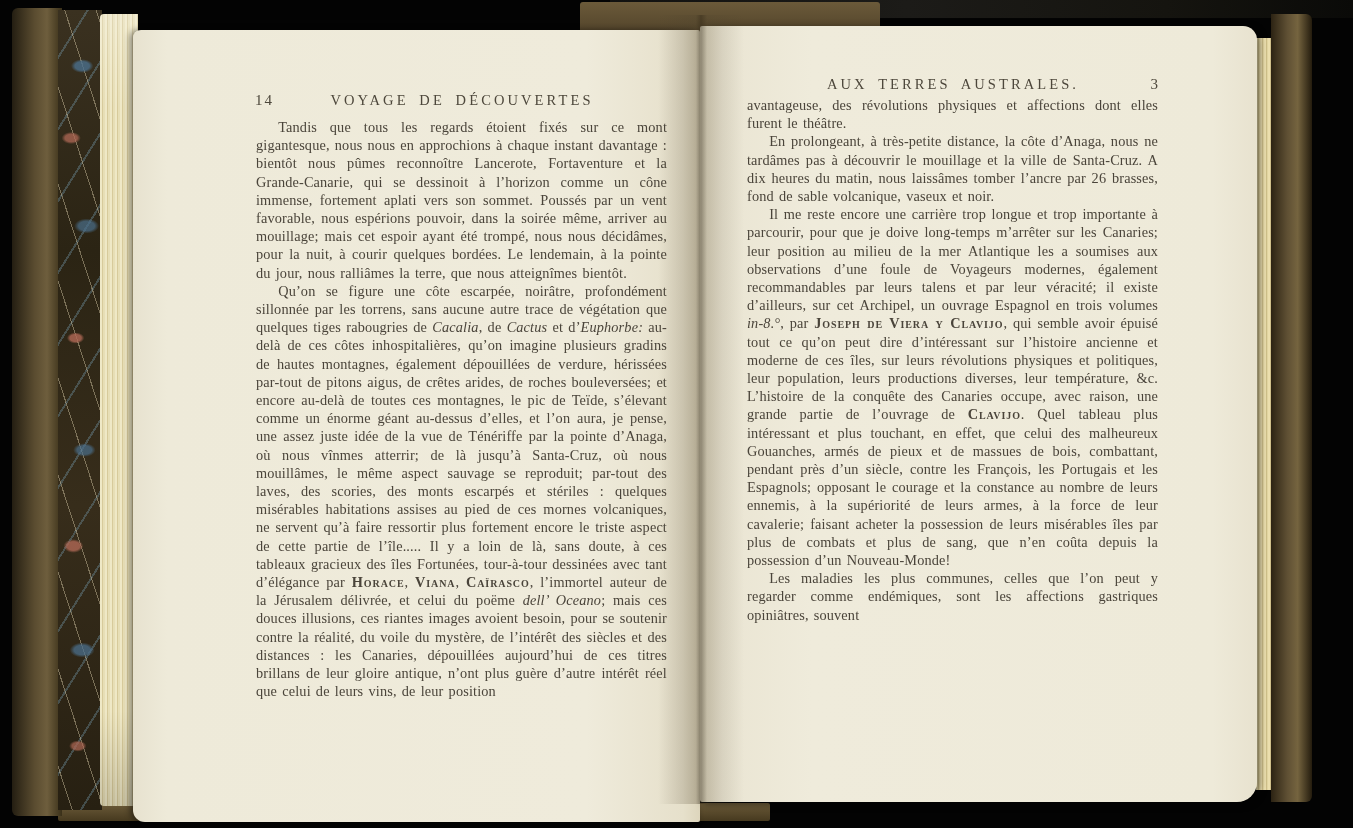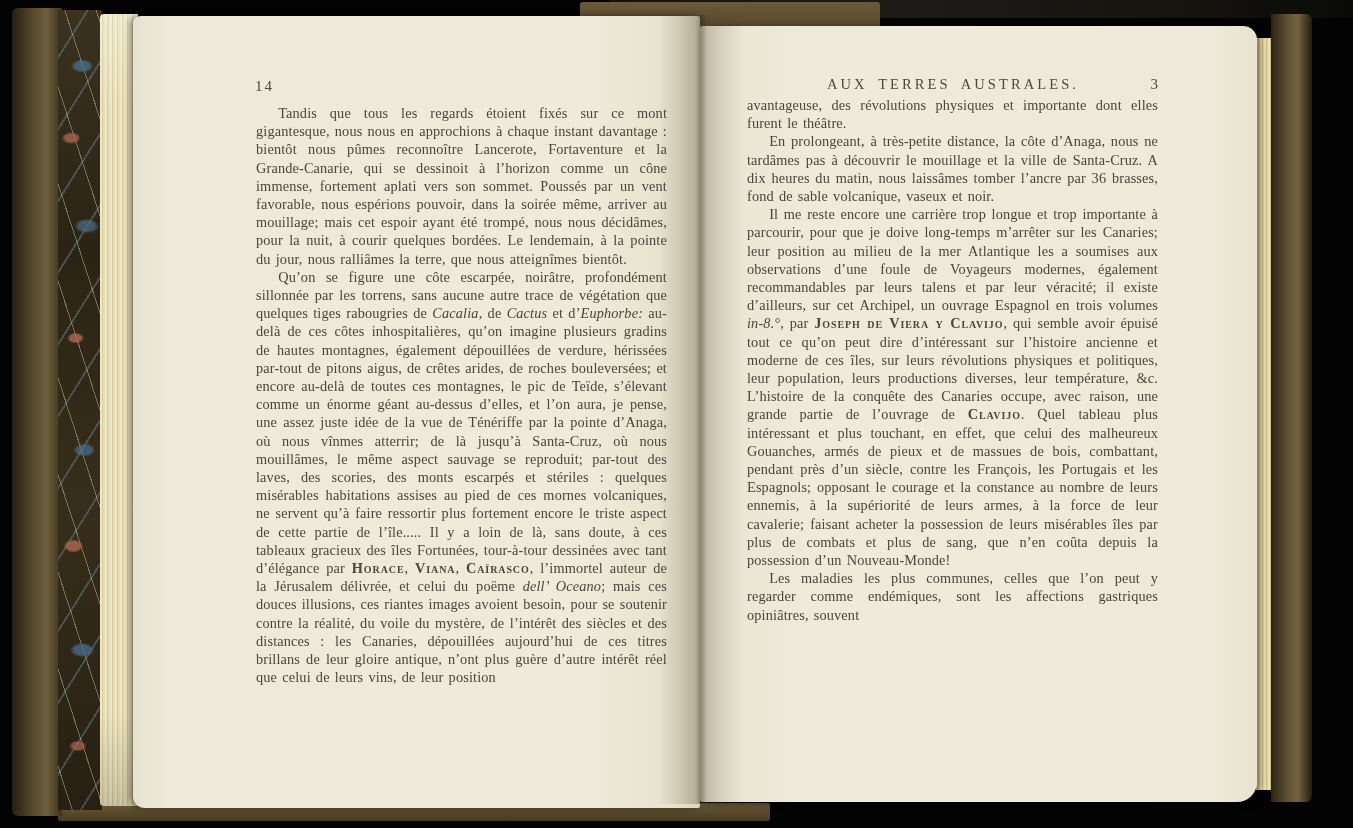--- a/index.html
+++ b/index.html
@@ -35,21 +35,21 @@
       repeating-linear-gradient(90deg,#efe8c6 0 2px,#d7ca9b 2px 3px,#e7deb6 3px 5px);
     border-radius:4px 0 0 4px;}
   .right-fore-edge{position:absolute;left:1256px;top:38px;width:17px;height:752px;
     background:repeating-linear-gradient(90deg,#ecdfae 0 2px,#cfbf8a 2px 3px,#e3d6a2 3px 4px);}
   .right-cover{position:absolute;left:1271px;top:14px;width:41px;height:788px;
     background:linear-gradient(90deg,#2c2313,#5f5034 40%,#75643f 65%,#241c0e);
     border-radius:0 6px 6px 0;}
 
   
   .page{position:absolute;color:#4a443a;}
-  .page-left{left:133px;top:16px;width:567px;height:792px;
+  .page-left{left:133px;top:30px;width:567px;height:792px;
     background:linear-gradient(90deg,#e7e2cf 0,#eeead9 6%,#efebdb 80%,#e6e0cb 97%,#ddd5bc 100%);
     border-radius:8px 2px 2px 12px;
     box-shadow:-3px 0 6px rgba(0,0,0,.45);}
   .page-right{left:700px;top:26px;width:557px;height:776px;
     background:linear-gradient(90deg,#ded7c0 0,#eae5d3 4%,#efebdb 20%,#eeead9 92%,#e8e2cf 100%);
     border-radius:2px 14px 20px 2px;
     box-shadow:3px 2px 7px rgba(0,0,0,.5);}
   .gutter-shadow{position:absolute;left:658px;top:15px;width:86px;height:789px;pointer-events:none;
     background:linear-gradient(90deg, rgba(60,50,30,0) 0, rgba(80,68,45,.28) 44%, rgba(48,39,22,.45) 50%, rgba(80,68,45,.20) 57%, rgba(60,50,30,0) 100%);}
 
@@ -79,36 +79,37 @@
   <div class="bottom-board"></div>
   <div class="left-cover"></div>
   <div class="marble"></div>
   <div class="left-stack"></div>
   <div class="right-fore-edge"></div>
   <div class="right-cover"></div>
 
   <div class="page page-left">
     <div class="header">
       <span class="pagenum">14</span>
+      <span class="running">VOYAGE DE DÉCOUVERTES</span>
       <span class="pagenum"></span>
     </div>
     <div class="textblock">
         <p class="para indent"><span>Tandis que tous les regards étoient fixés sur ce mont gigantesque, nous nous en approchions à chaque instant davantage : bientôt nous pûmes reconnoître Lancerote, Fortaventure et la Grande-Canarie, qui se dessinoit à l’horizon comme un cône immense, fortement aplati vers son sommet. Poussés par un vent favorable, nous espérions pouvoir, dans la soirée même, arriver au mouillage; mais cet espoir ayant été trompé, nous nous décidâmes, pour la nuit, à courir quelques bordées. Le lendemain, à la pointe du jour, nous ralliâmes la terre, que nous atteignîmes bientôt.</span></p>
         <p class="para indent"><span>Qu’on se figure une côte escarpée, noirâtre, profondément sillonnée par les torrens, sans aucune autre trace de végétation que quelques tiges rabougries de </span><span class="it">Cacalia</span><span>, de </span><span class="it">Cactus</span><span> et d’</span><span class="it">Euphorbe:</span><span> au-delà de ces côtes inhospitalières, qu’on imagine plusieurs gradins de hautes montagnes, également dépouillées de verdure, hérissées par-tout de pitons aigus, de crêtes arides, de roches bouleversées; et encore au-delà de toutes ces montagnes, le pic de Teïde, s’élevant comme un énorme géant au-dessus d’elles, et l’on aura, je pense, une assez juste idée de la vue de Ténériffe par la pointe d’Anaga, où nous vînmes atterrir; de là jusqu’à Santa-Cruz, où nous mouillâmes, le même aspect sauvage se reproduit; par-tout des laves, des scories, des monts escarpés et stériles : quelques misérables habitations assises au pied de ces mornes volcaniques, ne servent qu’à faire ressortir plus fortement encore le triste aspect de cette partie de l’île..... Il y a loin de là, sans doute, à ces tableaux gracieux des îles Fortunées, tour-à-tour dessinées avec tant d’élégance par </span><span class="sc">Horace</span><span>, </span><span class="sc">Viana</span><span>, </span><span class="sc">Caïrasco</span><span>, l’immortel auteur de la Jérusalem délivrée, et celui du poëme </span><span class="it">dell’ Oceano</span><span>; mais ces douces illusions, ces riantes images avoient besoin, pour se soutenir contre la réalité, du voile du mystère, de l’intérêt des siècles et des distances : les Canaries, dépouillées aujourd’hui de ces titres brillans de leur gloire antique, n’ont plus guère d’autre intérêt réel que celui de leurs vins, de leur position</span></p>
       </div>
   </div>
 
   <div class="page page-right">
     <div class="header">
       <span class="pagenum"></span>
       <span class="running">AUX TERRES AUSTRALES.</span>
       <span class="pagenum right">3</span>
     </div>
     <div class="textblock">
-        <p class="para"><span>avantageuse, des révolutions physiques et importante dont elles furent le théâtre.</span></p>
-        <p class="para indent"><span>En prolongeant, à très-petite distance, la côte d’Anaga, nous ne tardâmes pas à découvrir le mouillage et la ville de Santa-Cruz. A dix heures du matin, nous laissâmes tomber l’ancre par 36 brasses, fond de sable volcanique, vaseux et noir.</span></p>
+        <p class="para"><span>avantageuse, des révolutions physiques et affections dont elles furent le théâtre.</span></p>
+        <p class="para indent"><span>En prolongeant, à très-petite distance, la côte d’Anaga, nous ne tardâmes pas à découvrir le mouillage et la ville de Santa-Cruz. A dix heures du matin, nous laissâmes tomber l’ancre par 26 brasses, fond de sable volcanique, vaseux et noir.</span></p>
         <p class="para indent"><span>Il me reste encore une carrière trop longue et trop importante à parcourir, pour que je doive long-temps m’arrêter sur les Canaries; leur position au milieu de la mer Atlantique les a soumises aux observations d’une foule de Voyageurs modernes, également recommandables par leurs talens et par leur véracité; il existe d’ailleurs, sur cet Archipel, un ouvrage Espagnol en trois volumes </span><span class="it">in-8.°</span><span>, par </span><span class="sc">Joseph de Viera y Clavijo</span><span>, qui semble avoir épuisé tout ce qu’on peut dire d’intéressant sur l’histoire ancienne et moderne de ces îles, sur leurs révolutions physiques et politiques, leur population, leurs productions diverses, leur température, &amp;c. L’histoire de la conquête des Canaries occupe, avec raison, une grande partie de l’ouvrage de </span><span class="sc">Clavijo</span><span>. Quel tableau plus intéressant et plus touchant, en effet, que celui des malheureux Gouanches, armés de pieux et de massues de bois, combattant, pendant près d’un siècle, contre les François, les Portugais et les Espagnols; opposant le courage et la constance au nombre de leurs ennemis, à la supériorité de leurs armes, à la force de leur cavalerie; faisant acheter la possession de leurs misérables îles par plus de combats et plus de sang, que n’en coûta depuis la possession d’un Nouveau-Monde!</span></p>
         <p class="para indent"><span>Les maladies les plus communes, celles que l’on peut y regarder comme endémiques, sont les affections gastriques opiniâtres, souvent</span></p>
       </div>
   </div>
 
   <div class="gutter-shadow"></div>
 </div>
 
 </body></html>

